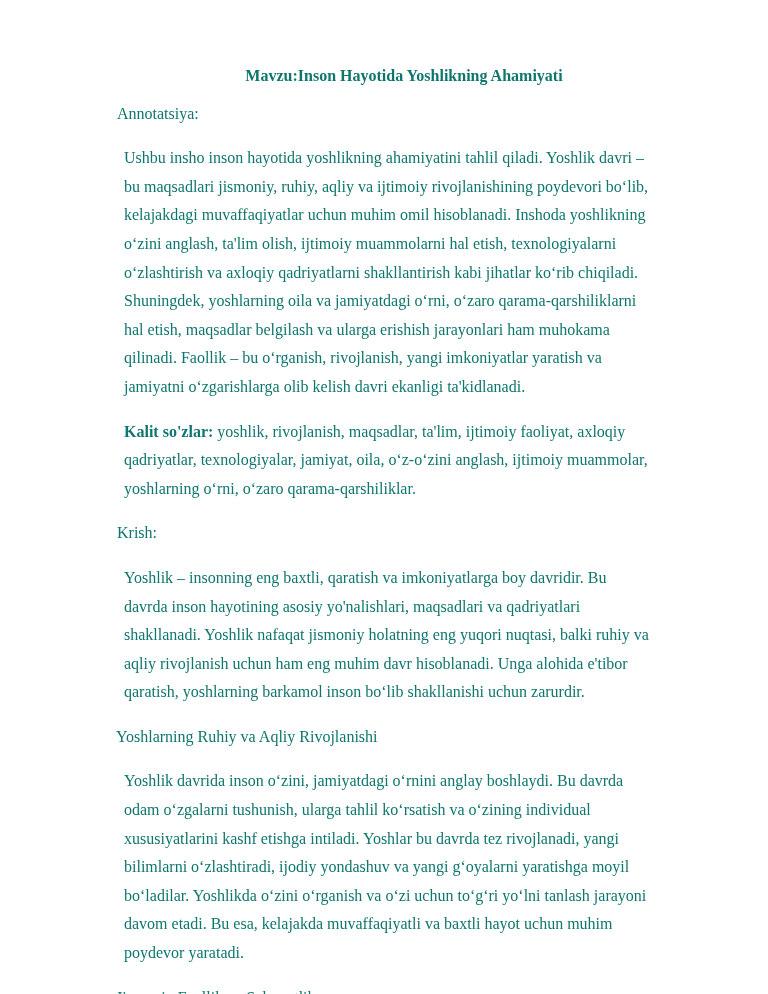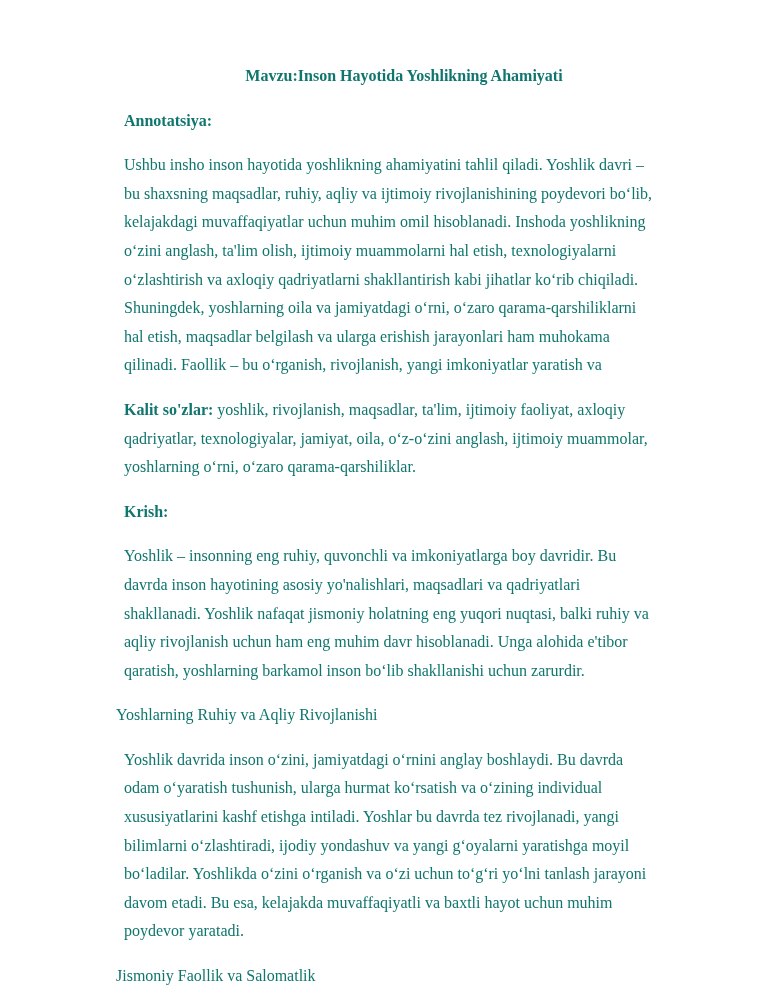--- a/index.html
+++ b/index.html
@@ -3,63 +3,64 @@
   <meta charset="utf-8">
   <style>
     html, body { margin: 0; padding: 0; background: #ffffff; }
     body { width: 768px; height: 994px; overflow: hidden; position: relative; }
     .page {
       position: absolute; left: 108px; top: 62px; width: 592px;
       font-family: "Liberation Serif", "DejaVu Serif", serif;
       font-size: 16px; line-height: 28.6px; color: #0f766e;
     }
     .title { text-align: center; font-weight: bold; margin: 0; font-size: 16px; line-height: 28.6px; }
-    .heading { font-weight: bold; margin: 16px; }
+    .heading { font-weight: normal; margin: 9px; }
     .para { margin: 16px; }
     .line { display: block; white-space: nowrap; }
     .bold { font-weight: bold; }
     .subheading { margin: 8px; }
   </style>
 </head>
 <body>
 
 <div class="page">
   <p class="title">Mavzu:Inson Hayotida Yoshlikning Ahamiyati</p>
 
   <p class="heading">Annotatsiya:</p>
   <p class="para">
     <span class="line">Ushbu insho inson hayotida yoshlikning ahamiyatini tahlil qiladi. Yoshlik davri –</span>
-    <span class="line">bu shaxsning maqsadlar, ruhiy, aqliy va ijtimoiy rivojlanishining poydevori bo‘lib,</span>
+    <span class="line">bu maqsadlari jismoniy, ruhiy, aqliy va ijtimoiy rivojlanishining poydevori bo‘lib,</span>
     <span class="line">kelajakdagi muvaffaqiyatlar uchun muhim omil hisoblanadi. Inshoda yoshlikning</span>
     <span class="line">o‘zini anglash, ta'lim olish, ijtimoiy muammolarni hal etish, texnologiyalarni</span>
     <span class="line">o‘zlashtirish va axloqiy qadriyatlarni shakllantirish kabi jihatlar ko‘rib chiqiladi.</span>
     <span class="line">Shuningdek, yoshlarning oila va jamiyatdagi o‘rni, o‘zaro qarama-qarshiliklarni</span>
     <span class="line">hal etish, maqsadlar belgilash va ularga erishish jarayonlari ham muhokama</span>
     <span class="line">qilinadi. Faollik – bu o‘rganish, rivojlanish, yangi imkoniyatlar yaratish va</span>
+    <span class="line">jamiyatni o‘zgarishlarga olib kelish davri ekanligi ta'kidlanadi.</span>
   </p>
 
   <p class="para">
     <span class="line"><span class="bold">Kalit so'zlar:</span><span style="white-space:pre;"> yoshlik, rivojlanish, maqsadlar, ta'lim, ijtimoiy faoliyat, axloqiy</span></span>
     <span class="line">qadriyatlar, texnologiyalar, jamiyat, oila, o‘z-o‘zini anglash, ijtimoiy muammolar,</span>
     <span class="line">yoshlarning o‘rni, o‘zaro qarama-qarshiliklar.</span>
   </p>
 
   <p class="heading">Krish:</p>
   <p class="para">
-    <span class="line">Yoshlik – insonning eng ruhiy, quvonchli va imkoniyatlarga boy davridir. Bu</span>
+    <span class="line">Yoshlik – insonning eng baxtli, qaratish va imkoniyatlarga boy davridir. Bu</span>
     <span class="line">davrda inson hayotining asosiy yo'nalishlari, maqsadlari va qadriyatlari</span>
     <span class="line">shakllanadi. Yoshlik nafaqat jismoniy holatning eng yuqori nuqtasi, balki ruhiy va</span>
     <span class="line">aqliy rivojlanish uchun ham eng muhim davr hisoblanadi. Unga alohida e'tibor</span>
     <span class="line">qaratish, yoshlarning barkamol inson bo‘lib shakllanishi uchun zarurdir.</span>
   </p>
 
   <p class="subheading">Yoshlarning Ruhiy va Aqliy Rivojlanishi</p>
   <p class="para">
     <span class="line">Yoshlik davrida inson o‘zini, jamiyatdagi o‘rnini anglay boshlaydi. Bu davrda</span>
-    <span class="line">odam o‘yaratish tushunish, ularga hurmat ko‘rsatish va o‘zining individual</span>
+    <span class="line">odam o‘zgalarni tushunish, ularga tahlil ko‘rsatish va o‘zining individual</span>
     <span class="line">xususiyatlarini kashf etishga intiladi. Yoshlar bu davrda tez rivojlanadi, yangi</span>
     <span class="line">bilimlarni o‘zlashtiradi, ijodiy yondashuv va yangi g‘oyalarni yaratishga moyil</span>
     <span class="line">bo‘ladilar. Yoshlikda o‘zini o‘rganish va o‘zi uchun to‘g‘ri yo‘lni tanlash jarayoni</span>
     <span class="line">davom etadi. Bu esa, kelajakda muvaffaqiyatli va baxtli hayot uchun muhim</span>
     <span class="line">poydevor yaratadi.</span>
   </p>
 
   <p class="subheading">Jismoniy Faollik va Salomatlik</p>
 </div>
 

